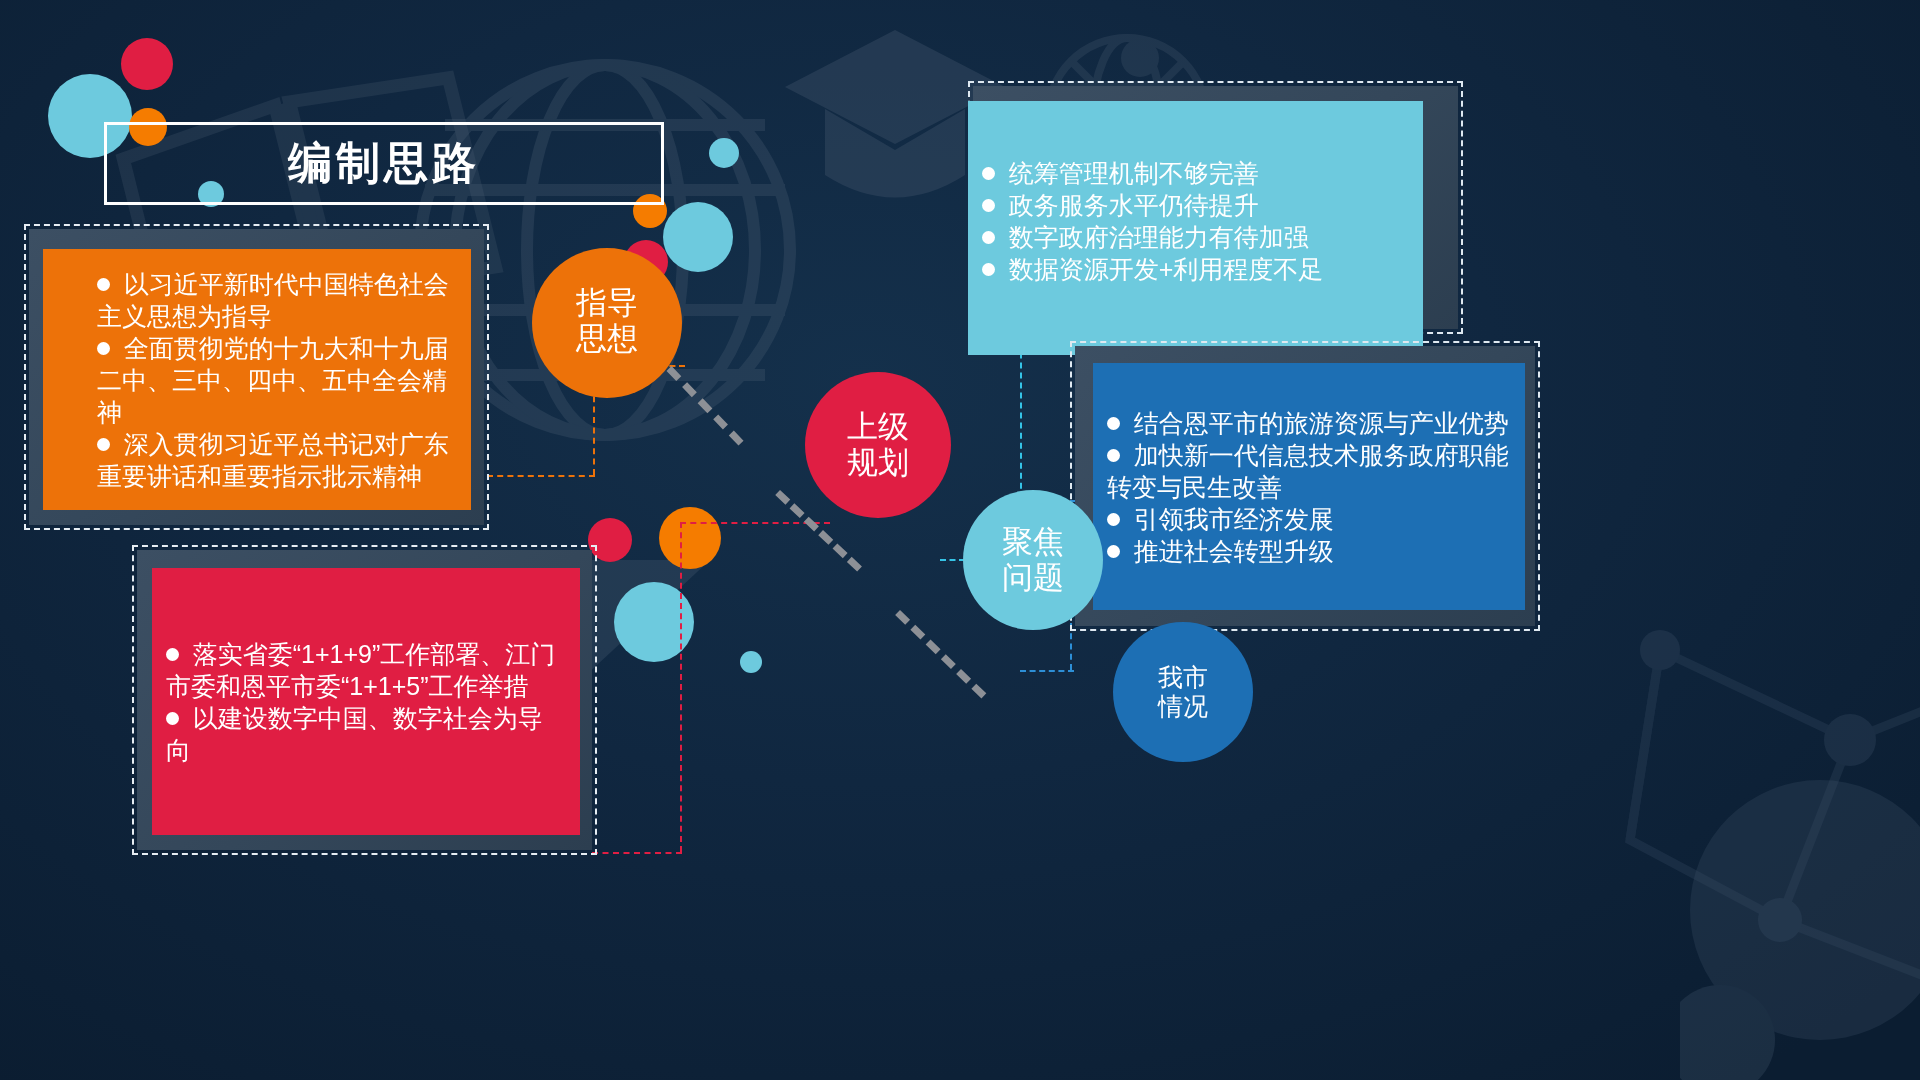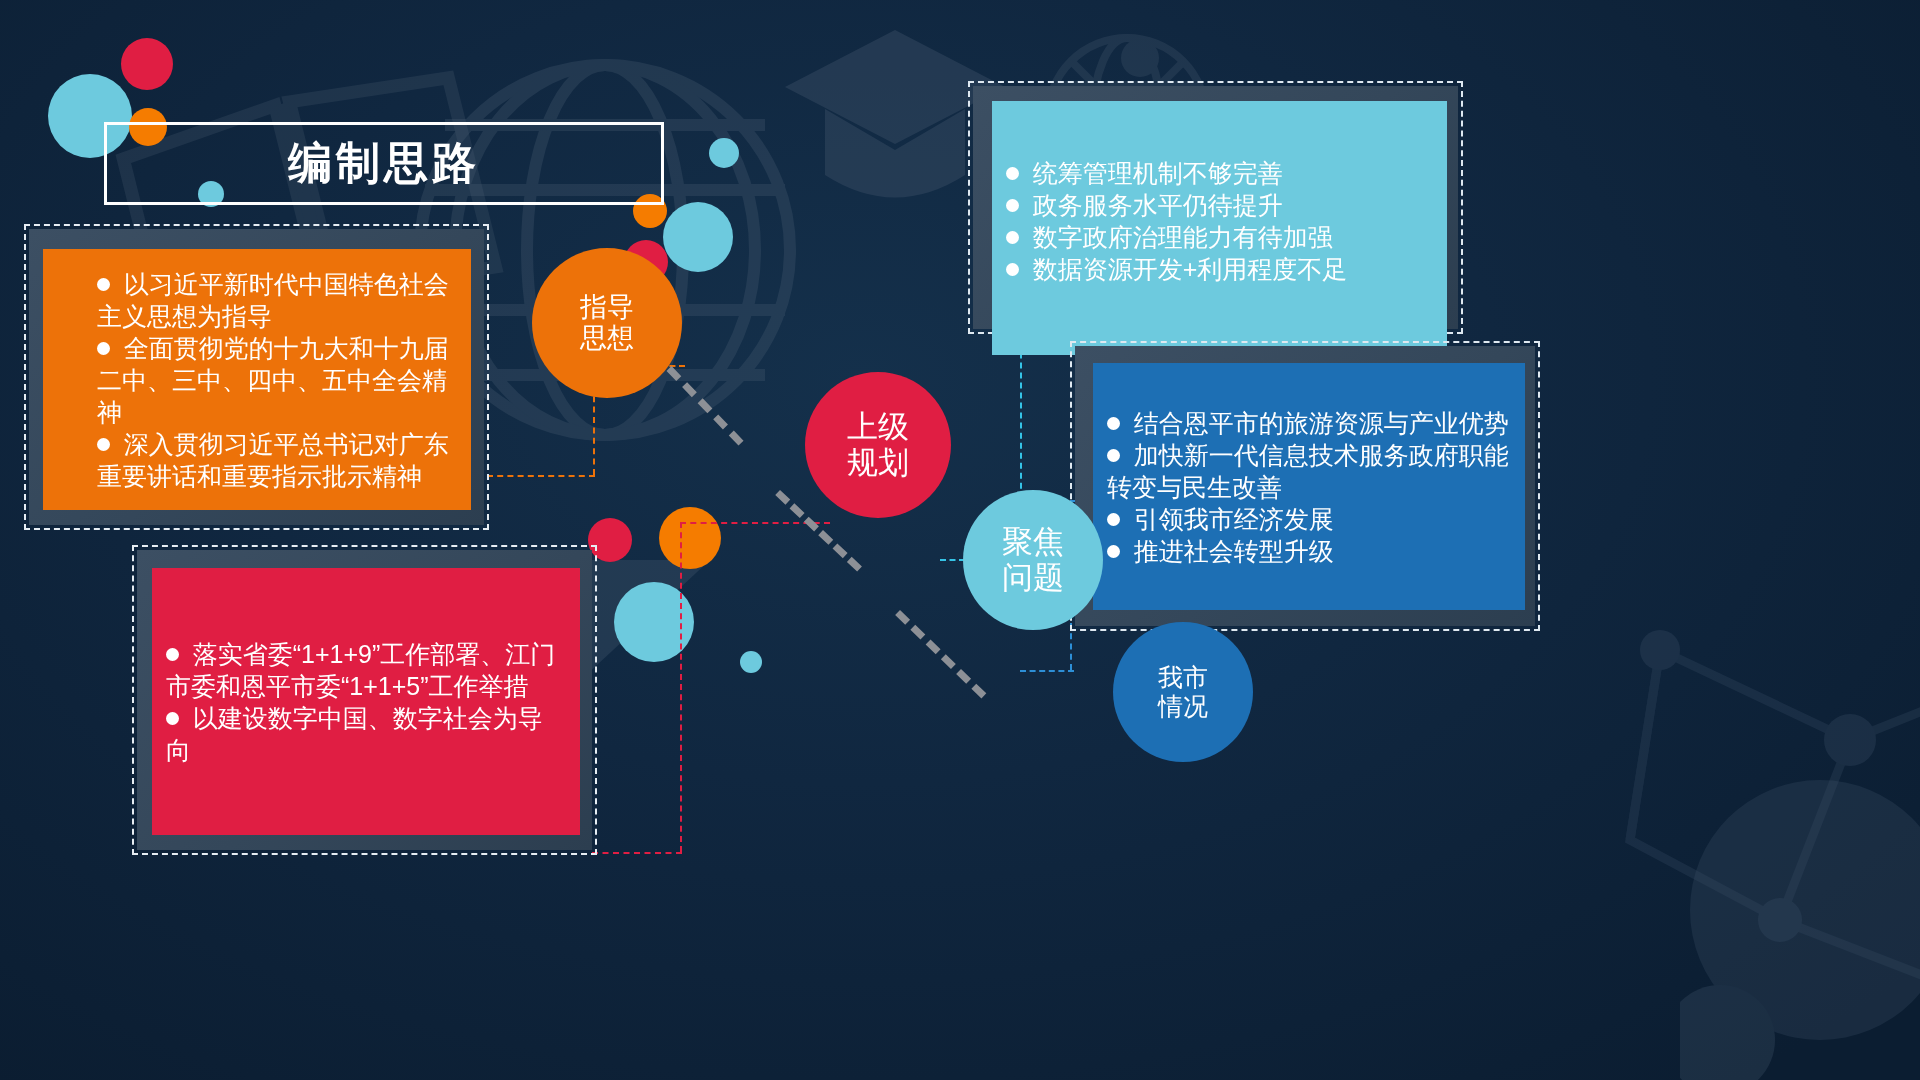--- a/index.html
+++ b/index.html
@@ -241,41 +241,41 @@
   <div class="card-plate" style="left:137px; top:550px; width:455px; height:300px;"></div>
   <div class="card-box" id="box-red" style="left:152px; top:568px; width:428px; height:267px; padding:14px 18px 14px 14px;">
     <ul class="card-list" style="font-size:25px;">
       <li><span class="bullet-dot"></span><span>落实省委“1+1+9”工作部署、江门市委和恩平市委“1+1+5”工作举措</span></li>
       <li><span class="bullet-dot"></span><span>以建设数字中国、数字社会为导向</span></li>
     </ul>
   </div>
 
   <div class="card-frame cyanline" style="left:968px; top:81px; width:495px; height:253px;"></div>
   <div class="card-plate" style="left:973px; top:86px; width:485px; height:243px;"></div>
-  <div class="card-box" id="box-cyan" style="left:992px; top:101px; width:455px; height:254px; padding:10px 16px 24px 14px;">
+  <div class="card-box" id="box-cyan" style="left:968px; top:101px; width:455px; height:254px; padding:10px 16px 24px 14px;">
     <ul class="card-list" style="font-size:25px;">
       <li><span class="bullet-dot"></span><span>统筹管理机制不够完善</span></li>
       <li><span class="bullet-dot"></span><span>政务服务水平仍待提升</span></li>
       <li><span class="bullet-dot"></span><span>数字政府治理能力有待加强</span></li>
       <li><span class="bullet-dot"></span><span>数据资源开发+利用程度不足</span></li>
     </ul>
   </div>
 
   <div class="card-frame cyanline" style="left:1070px; top:341px; width:470px; height:290px;"></div>
   <div class="card-plate" style="left:1075px; top:346px; width:460px; height:280px;"></div>
   <div class="card-box" id="box-blue" style="left:1093px; top:363px; width:432px; height:247px; padding:12px 16px 12px 14px;">
     <ul class="card-list" style="font-size:25px;">
       <li><span class="bullet-dot"></span><span>结合恩平市的旅游资源与产业优势</span></li>
       <li><span class="bullet-dot"></span><span>加快新一代信息技术服务政府职能转变与民生改善</span></li>
       <li><span class="bullet-dot"></span><span>引领我市经济发展</span></li>
       <li><span class="bullet-dot"></span><span>推进社会转型升级</span></li>
     </ul>
   </div>
 
-  <div class="node-circle" style="left:532px; top:248px; width:150px; height:150px; background:#ed7209; font-size:27px;">
+  <div class="node-circle" style="left:532px; top:248px; width:150px; height:150px; background:#ed7209; font-size:31px;font-family:Liberation Mono, monospace;">
     <span>指导</span>
     <span>思想</span>
   </div>
 
   <div class="node-circle" style="left:805px; top:372px; width:146px; height:146px; background:#e01e43; font-size:31px;">
     <span>上级</span>
     <span>规划</span>
   </div>
 
   <div class="node-circle" style="left:963px; top:490px; width:140px; height:140px; background:#6dcade; font-size:31px;text-align:right;">

